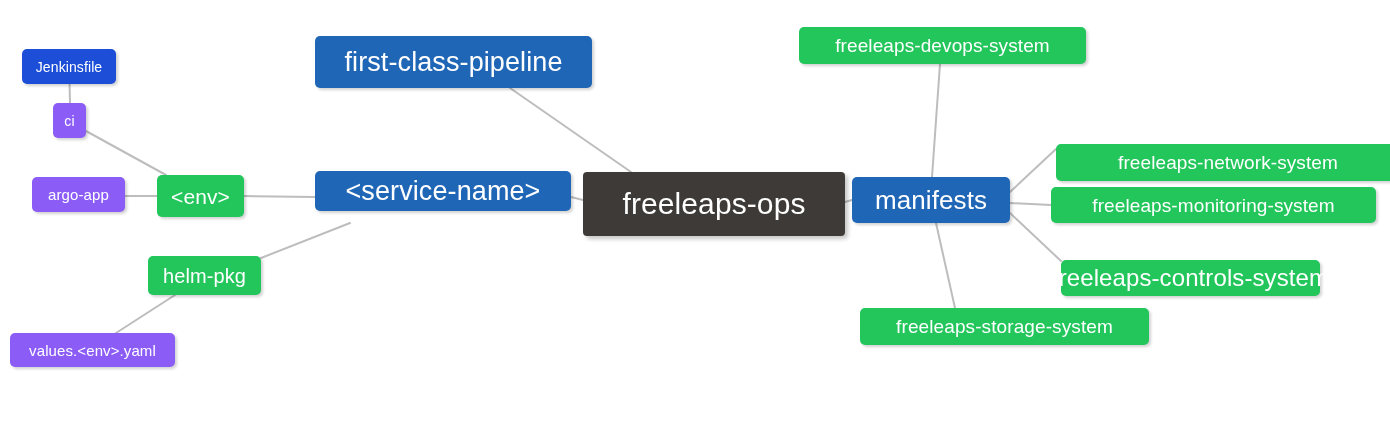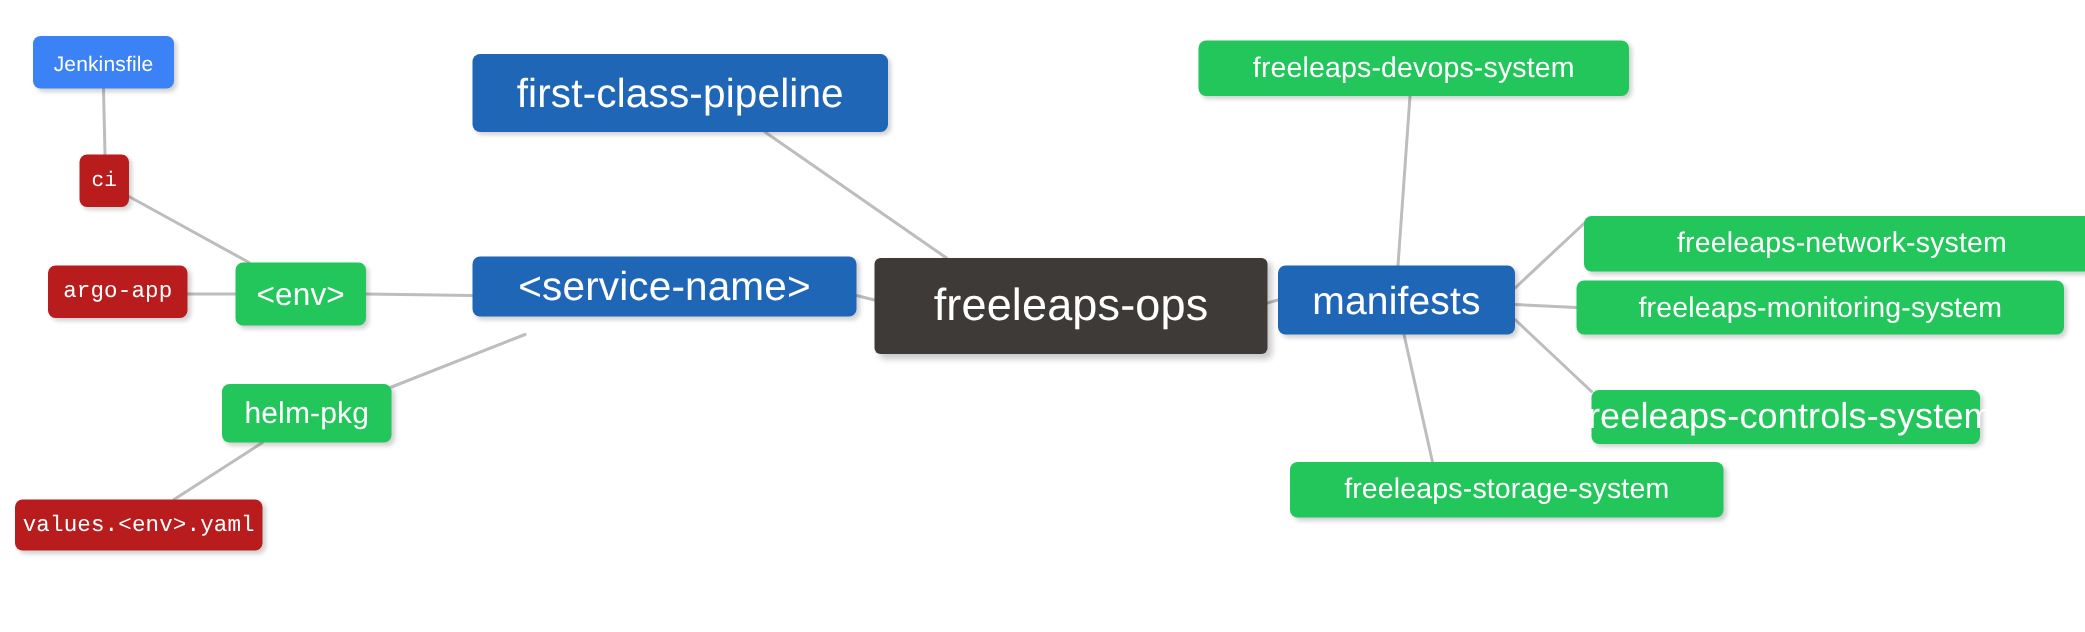--- a/index.html
+++ b/index.html
@@ -40,22 +40,22 @@
     box-shadow: 2px 2px 3px rgba(0,0,0,0.18);
     letter-spacing: 0.1px;
   }
   .node.root {
     background: #3e3a37;
     border-radius: 4px;
     box-shadow: 3px 3px 4px rgba(0,0,0,0.22);
   }
   .node.blue   { background: #2066b6; }
   .node.green  { background: #22c65b; }
-  .node.orange { background: #3b82f6; }
-  .node.red    { background: #b91c1c; font-family: Liberation Mono, monospace; }
+  .node.orange { background: #1d4ed8; margin-top: 25px; }
+  .node.red    { background: #8b5cf6; }
 </style>
 </head>
 <body>
 
 <div id="canvas">
   <svg id="edges" viewBox="0 0 1390 421" xmlns="http://www.w3.org/2000/svg">
       <line x1="69" y1="59" x2="70" y2="103" stroke="#bdbdbd" stroke-width="2" stroke-linecap="round"></line>
       <line x1="86" y1="131" x2="166" y2="175" stroke="#bdbdbd" stroke-width="2" stroke-linecap="round"></line>
       <line x1="125" y1="196" x2="157" y2="196" stroke="#bdbdbd" stroke-width="2" stroke-linecap="round"></line>
       <line x1="244" y1="196" x2="315" y2="197" stroke="#bdbdbd" stroke-width="2" stroke-linecap="round"></line>

